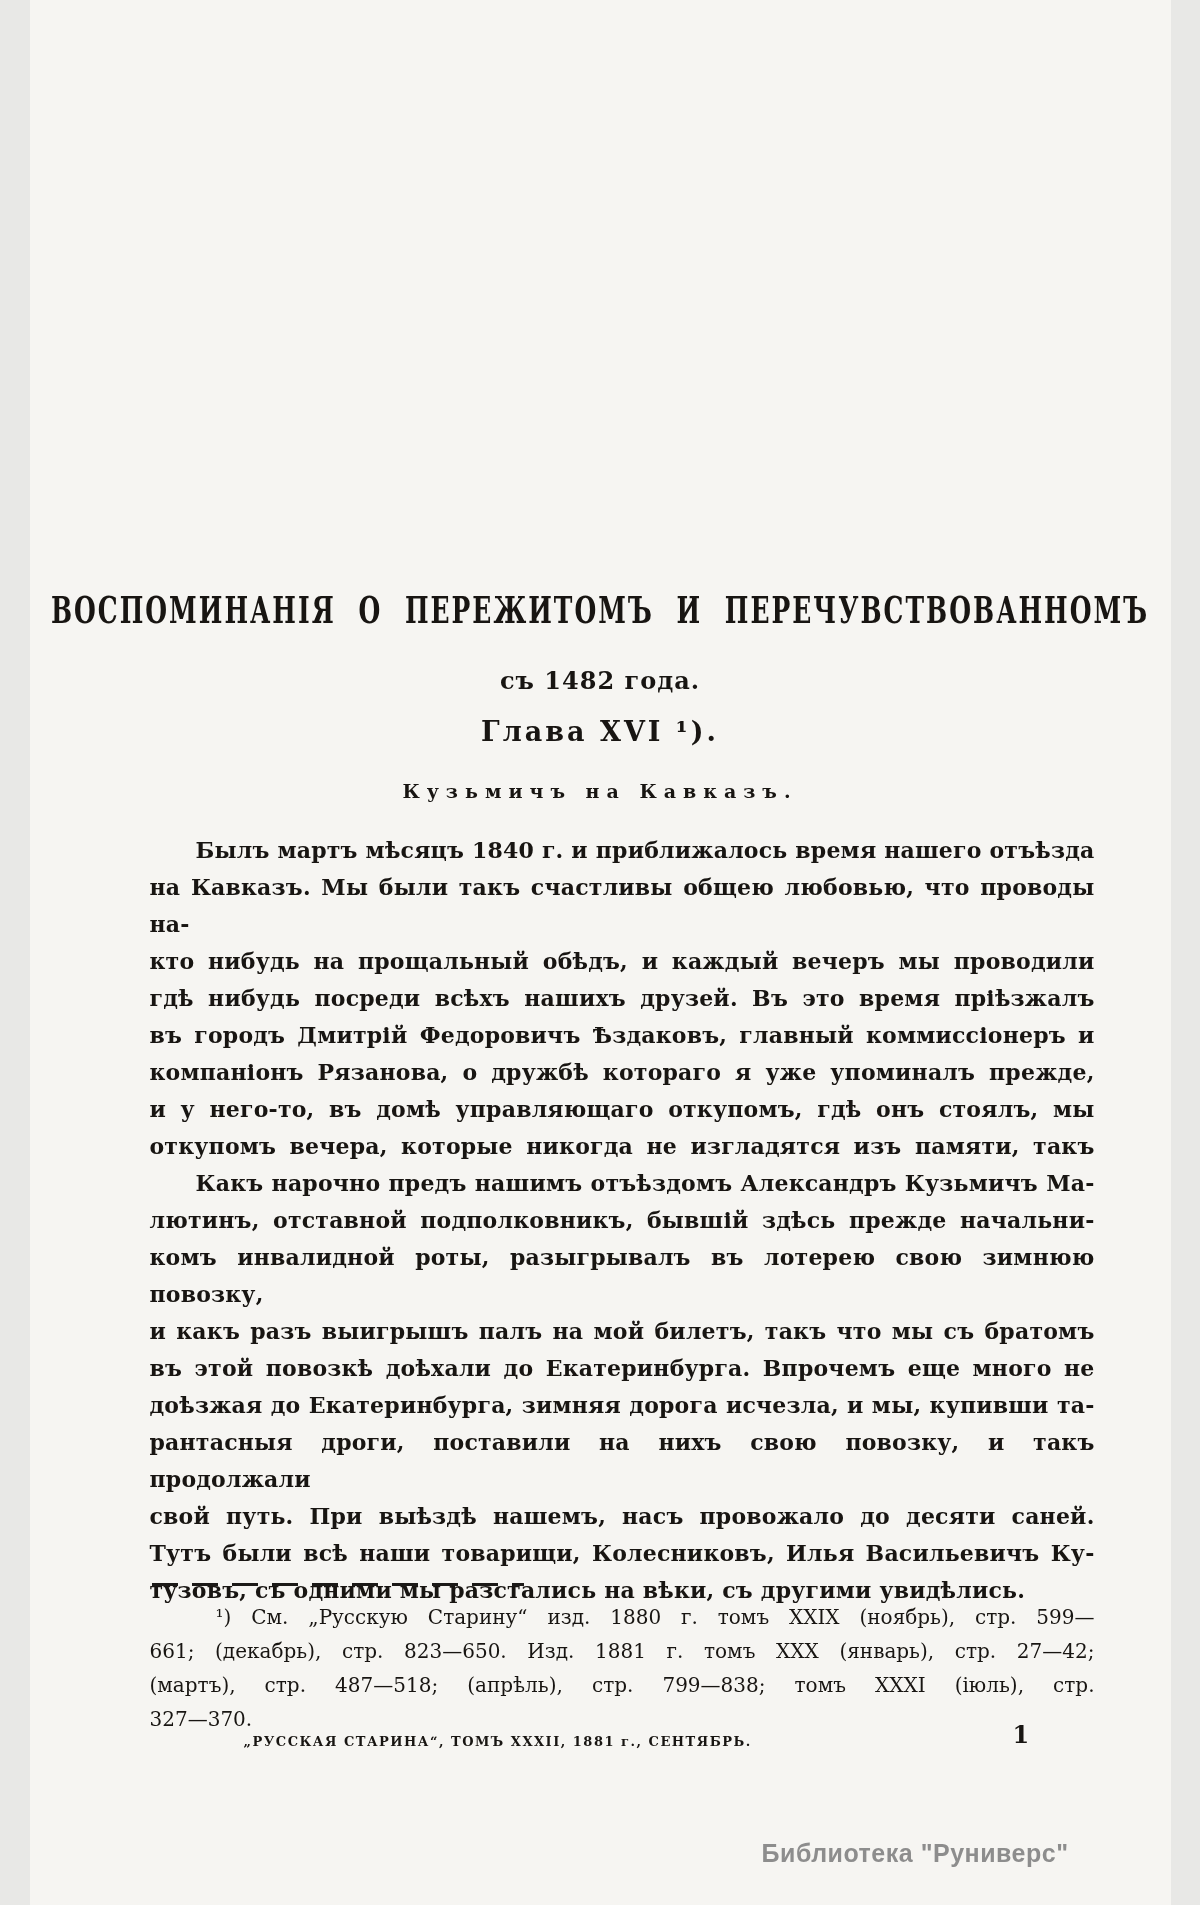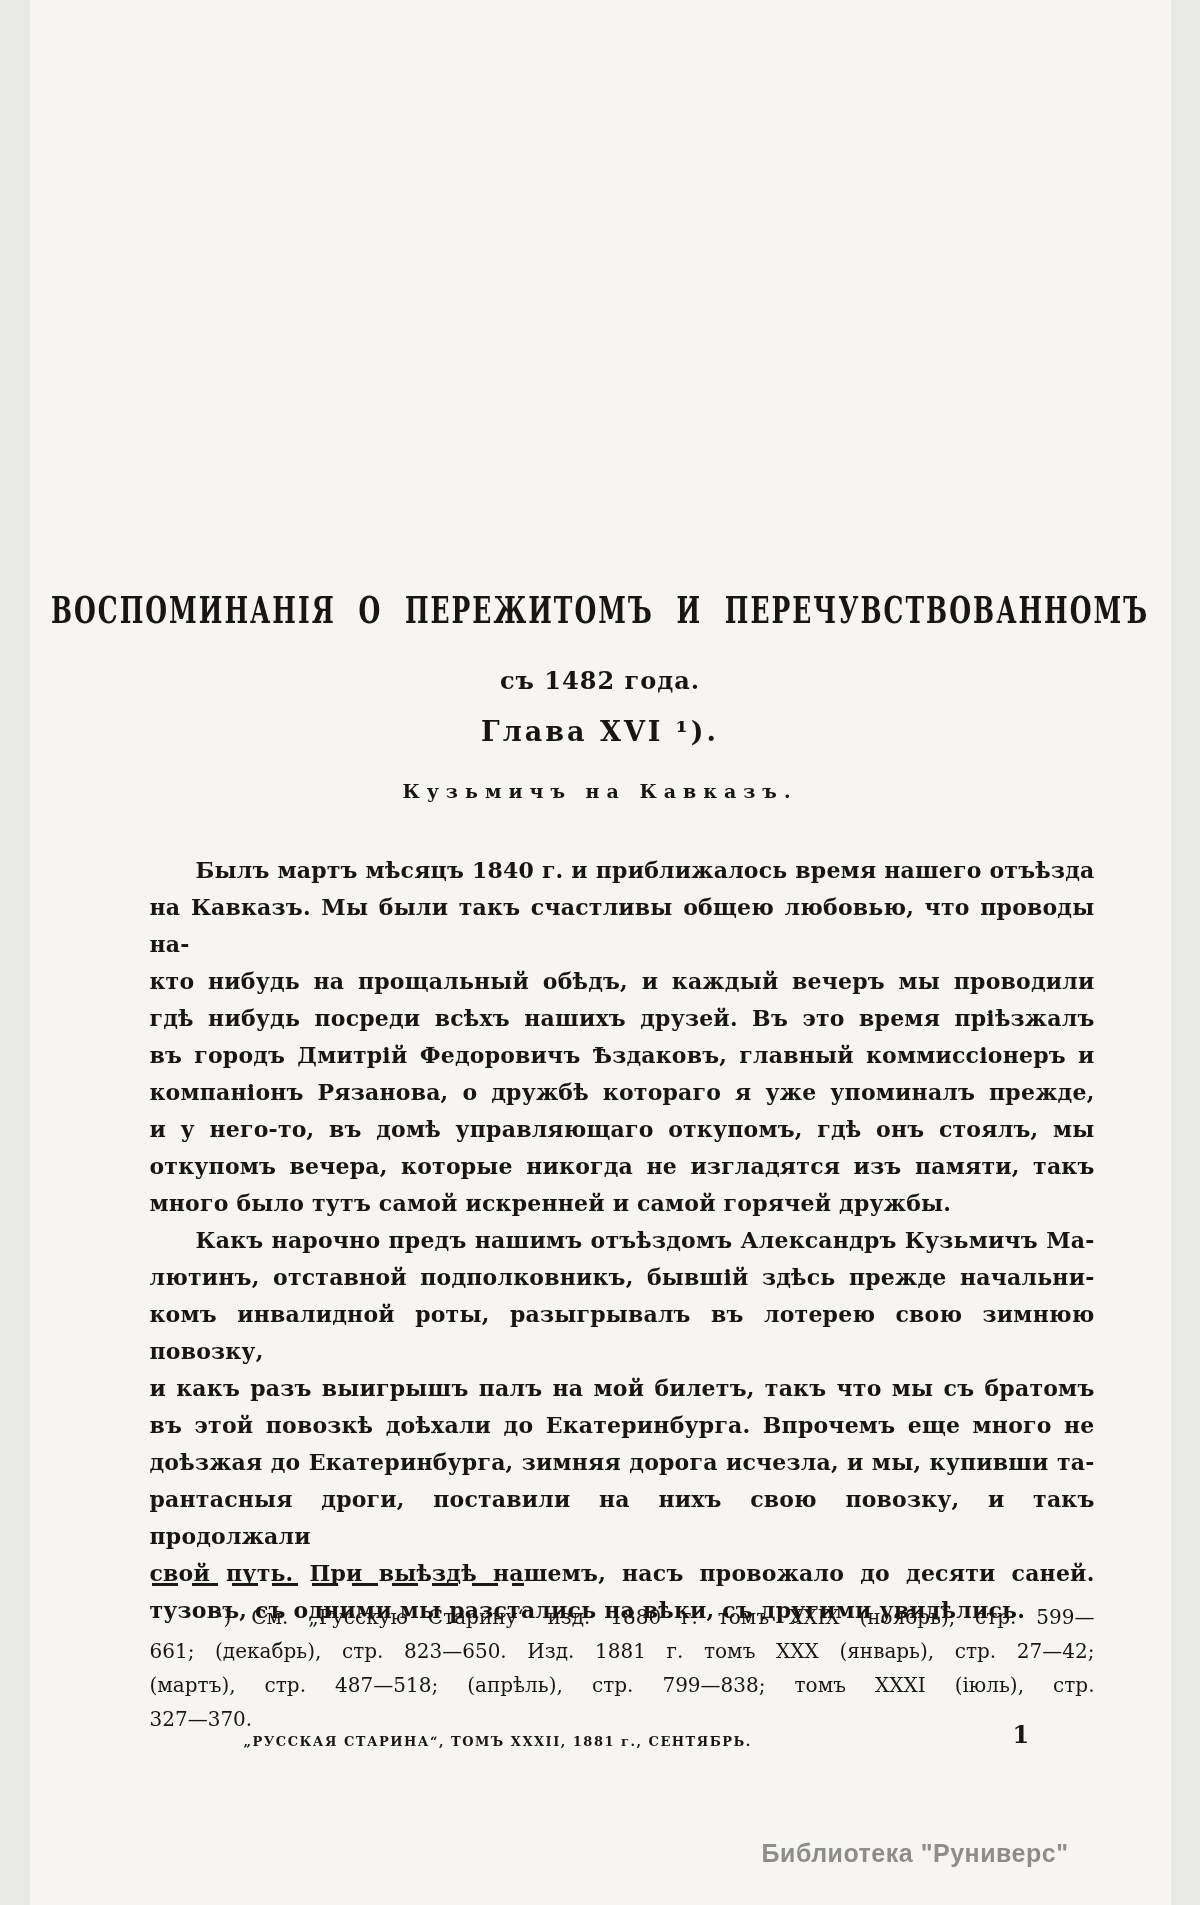--- a/index.html
+++ b/index.html
@@ -29,21 +29,20 @@
     text-align:center; font-size:27px; font-weight:bold; letter-spacing:3px;
   }
   .section {
     position:absolute; top:780px; left:0; width:100%;
     text-align:center; font-size:19px; font-weight:bold; letter-spacing:7px;
   }
   .body-block {
     position:absolute; top:832px; left:120px; width:945px;
     font-size:22px; font-weight:bold; line-height:37px;
     letter-spacing:0.2px;
-    margin-top:20px;
   }
   .line {
     text-align:justify;
     text-align-last:justify;
   }
   .line.para-start { text-indent:46px; }
   .line.para-end { text-align-last:left; }
   .footnote-rule {
     position:absolute; top:1583px; left:122px; width:372px; height:3px;
     background:repeating-linear-gradient(90deg,#1c1a18 0px,#1c1a18 26px,transparent 26px,transparent 40px);
@@ -82,30 +81,30 @@
 
   <div class="body-block">
     <div class="line para-start">Былъ мартъ мѣсяцъ 1840 г. и приближалось время нашего отъѣзда</div>
     <div class="line">на Кавказъ. Мы были такъ счастливы общею любовью, что проводы на-</div>
     <div class="line">кто нибудь на прощальный обѣдъ, и каждый вечеръ мы проводили</div>
     <div class="line">гдѣ нибудь посреди всѣхъ нашихъ друзей. Въ это время пріѣзжалъ</div>
     <div class="line">въ городъ Дмитрій Федоровичъ Ѣздаковъ, главный коммиссіонеръ и</div>
     <div class="line">компаніонъ Рязанова, о дружбѣ котораго я уже упоминалъ прежде,</div>
     <div class="line">и у него-то, въ домѣ управляющаго откупомъ, гдѣ онъ стоялъ, мы</div>
     <div class="line">откупомъ вечера, которые никогда не изгладятся изъ памяти, такъ</div>
-    <div class="line para-end">много было тутъ самой искренней и самой горячей дружбы.</div>
 
     <div class="line para-start">Какъ нарочно предъ нашимъ отъѣздомъ Александръ Кузьмичъ Ма-</div>
     <div class="line">лютинъ, отставной подполковникъ, бывшій здѣсь прежде начальни-</div>
     <div class="line">комъ инвалидной роты, разыгрывалъ въ лотерею свою зимнюю повозку,</div>
     <div class="line">и какъ разъ выигрышъ палъ на мой билетъ, такъ что мы съ братомъ</div>
     <div class="line">въ этой повозкѣ доѣхали до Екатеринбурга. Впрочемъ еще много не</div>
     <div class="line">доѣзжая до Екатеринбурга, зимняя дорога исчезла, и мы, купивши та-</div>
     <div class="line">рантасныя дроги, поставили на нихъ свою повозку, и такъ продолжали</div>
     <div class="line">свой путь. При выѣздѣ нашемъ, насъ провожало до десяти саней.</div>
+    <div class="line">Тутъ были всѣ наши товарищи, Колесниковъ, Илья Васильевичъ Ку-</div>
     <div class="line para-end">тузовъ, съ одними мы разстались на вѣки, съ другими увидѣлись.</div>
   </div>
 
   <div class="footnote-rule"></div>
 
   <div class="footnote-block">
     <div class="line fn-first">¹) См. „Русскую Старину“ изд. 1880 г. томъ XXIX (ноябрь), стр. 599—</div>
     <div class="line">661; (декабрь), стр. 823—650. Изд. 1881 г. томъ XXX (январь), стр. 27—42;</div>
     <div class="line">(мартъ), стр. 487—518; (апрѣль), стр. 799—838; томъ XXXI (іюль), стр.</div>
     <div class="line para-end">327—370.</div>

